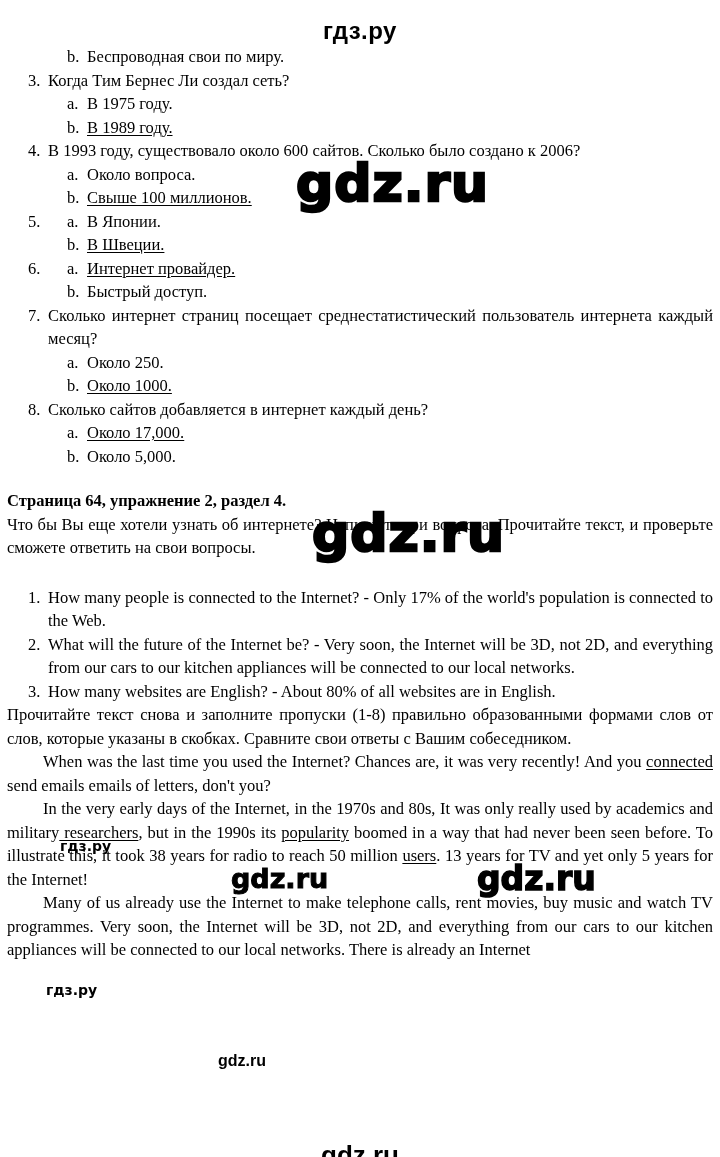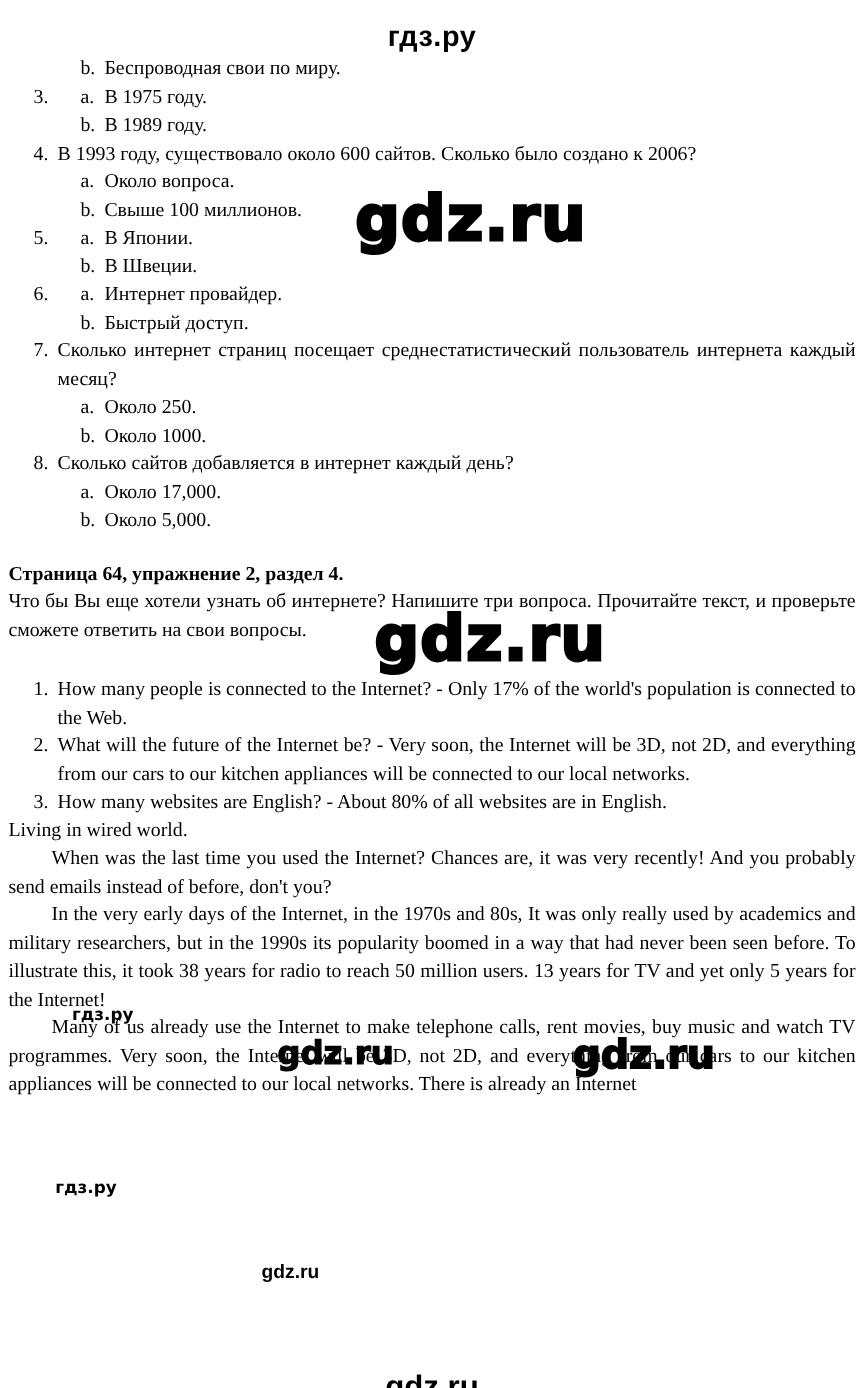--- a/index.html
+++ b/index.html
@@ -15,21 +15,21 @@
     font-family:"Liberation Sans", sans-serif;
     font-weight:bold; font-size:24px; line-height:26px; letter-spacing:0.5px;
   }
   .content { padding:0 7px; }
   
   .q { position:relative; padding-left:41px; text-align:justify; }
   .q .num { position:absolute; left:21px; }
   
   .opt { position:relative; padding-left:80px; }
   .opt .letter { position:absolute; left:60px; }
-  .u { text-underline-offset:2px; }
+  .u { text-decoration:underline; text-underline-offset:2px; }
   .sec-h { font-weight:bold; }
   .just { text-align:justify; }
   .para { text-align:justify; text-indent:36px; }
   .mt21 { margin-top:21px; }
   .mt25 { margin-top:25px; }
   .mt26 { margin-top:26px; }
   
   .wm {
     position:absolute; z-index:5; color:#000; white-space:nowrap;
     font-family:"DejaVu Sans","Liberation Sans",sans-serif; font-weight:bold;
@@ -58,20 +58,21 @@
 
   <div class="content">
 
     <div class="opt">
       <span class="letter">b.</span>
       <span>Беспроводная свои по миру.</span>
     </div>
 
     <div class="q">
       <span class="num">3.</span>
+      <span>Когда Тим Бернес Ли создал сеть?</span>
     </div>
     <div class="opt">
       <span class="letter">a.</span>
       <span>В 1975 году.</span>
     </div>
     <div class="opt">
       <span class="letter">b.</span>
       <span class="u">В 1989 году.</span>
     </div>
 
@@ -149,22 +150,22 @@
       <div class="q">
         <span class="num">2.</span>
         <span>What will the future of the Internet be? - Very soon, the Internet will be 3D, not 2D, and everything from our cars to our kitchen appliances will be connected to our local networks.</span>
       </div>
       <div class="q">
         <span class="num">3.</span>
         <span>How many websites are English? - About 80% of all websites are in English.</span>
       </div>
     </div>
 
-    <div>Living in wired world.</div>
-    <div class="para"><span>When was the last time you used the Internet? Chances are, it was very recently! And you </span><span class="u">probably </span><span>send emails instead of before, don't you?</span></div>
+    <div class="just">Прочитайте текст снова и заполните пропуски (1-8) правильно образованными формами слов от слов, которые указаны в скобках. Сравните свои ответы с Вашим собеседником.</div>
+    <div class="para"><span>When was the last time you used the Internet? Chances are, it was very recently! And you </span><span class="u">connected </span><span>send emails emails of letters, don't you?</span></div>
     <div class="para"><span>In the very early days of the Internet, in the 1970s and 80s, It was only really used by academics and military</span><span class="u"> researchers</span><span>, but in the 1990s its </span><span class="u">popularity</span><span> boomed in a way that had never been seen before. To illustrate this, it took 38 years for radio to reach 50 million </span><span class="u">users</span><span>. 13 years for TV and yet only 5 years for the Internet!</span></div>
     <div class="para"><span>Many of us already use the Internet to make telephone calls, rent movies, buy music and watch TV programmes. Very soon, the Internet will be 3D, not 2D, and everything from our cars to our kitchen appliances will be connected to our local networks. There is already an Internet</span></div>
 
   </div>
 
   <div class="wm wm-xl" id="wm1">gdz.ru</div>
   <div class="wm wm-xl" id="wm2">gdz.ru</div>
   <div class="wm wm-cy" id="wm3">гдз.ру</div>
   <div class="wm" id="wm4">gdz.ru</div>
   <div class="wm" id="wm5">gdz.ru</div>

